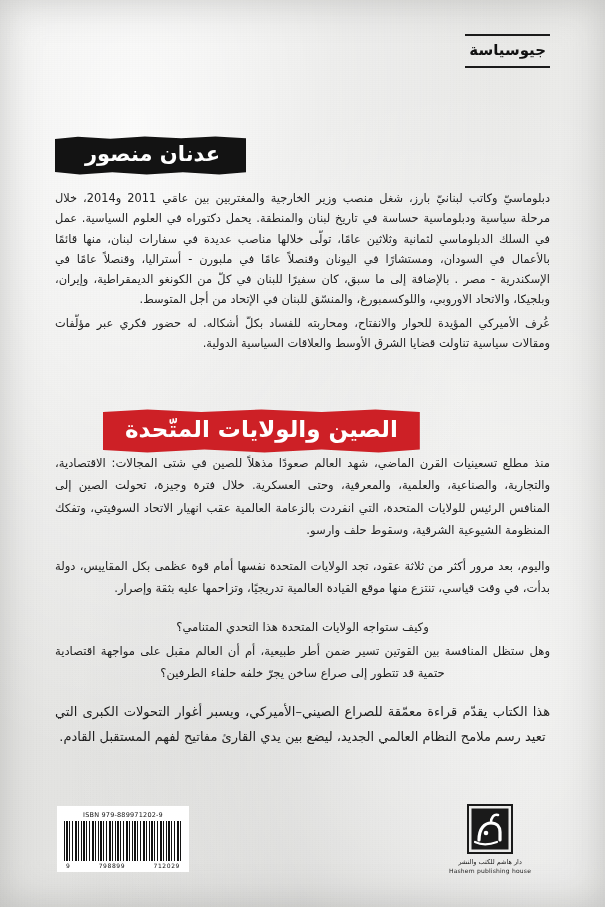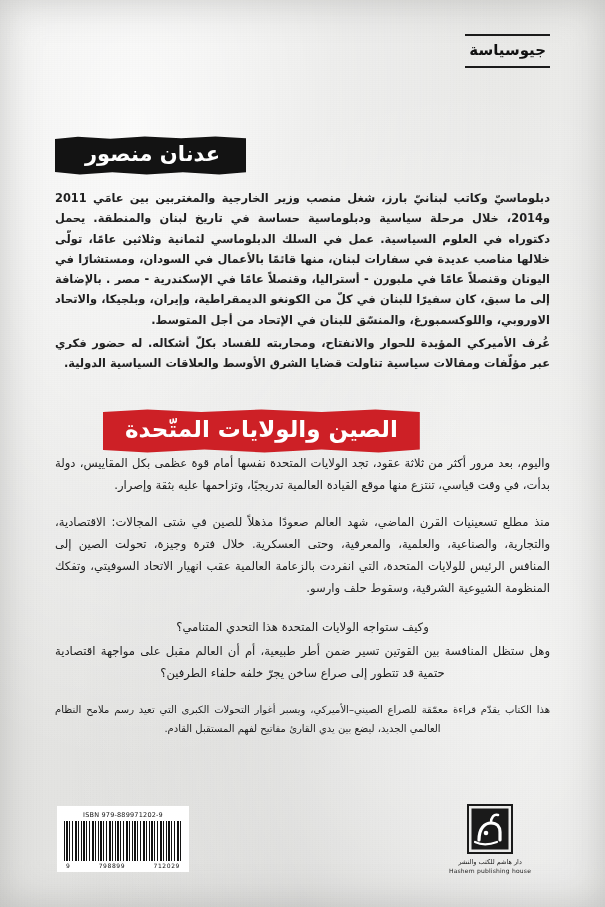--- a/index.html
+++ b/index.html
@@ -99,21 +99,20 @@
     right: 55px;
     left: 55px;
   }
   .bio p {
     margin: 0 0 3px 0;
     font-size: 11.4px;
     line-height: 1.78;
     text-align: justify;
     text-align-last: right;
     color: #1f1f1f;
-    font-weight: bold;
   }
 
   
   .title-banner-wrap {
     position: absolute;
     top: 409px;
     right: 55px;
     left: 55px;
     display: flex;
     flex-direction: row-reverse;
@@ -157,21 +156,21 @@
     text-align: center;
     text-align-last: center;
     color: #1d1d1d;
   }
   .questions p.q-long {
     text-align: justify;
     text-align-last: center;
   }
   .closing p {
     margin: 0;
-    font-size: 10px;
+    font-size: 13px;
     line-height: 1.92;
     text-align: justify;
     text-align-last: center;
     color: #1d1d1d;
   }
 
   
   .barcode-box {
     position: absolute;
     left: 57px;
@@ -260,22 +259,22 @@
     <div class="bio">
       <p>دبلوماسيّ وكاتب لبنانيّ بارز، شغل منصب وزير الخارجية والمغتربين بين عامَي 2011 و2014، خلال مرحلة سياسية ودبلوماسية حساسة في تاريخ لبنان والمنطقة. يحمل دكتوراه في العلوم السياسية. عمل في السلك الدبلوماسي لثمانية وثلاثين عامًا، تولّى خلالها مناصب عديدة في سفارات لبنان، منها قائمًا بالأعمال في السودان، ومستشارًا في اليونان وقنصلاً عامًا في ملبورن - أستراليا، وقنصلاً عامًا في الإسكندرية - مصر . بالإضافة إلى ما سبق، كان سفيرًا للبنان في كلّ من الكونغو الديمقراطية، وإيران، وبلجيكا، والاتحاد الاوروبي، واللوكسمبورغ، والمنسّق للبنان في الإتحاد من أجل المتوسط.</p>
       <p>عُرف الأميركي المؤيدة للحوار والانفتاح، ومحاربته للفساد بكلّ أشكاله. له حضور فكري عبر مؤلّفات ومقالات سياسية تناولت قضايا الشرق الأوسط والعلاقات السياسية الدولية.</p>
     </div>
 
     <div class="title-banner-wrap">
       <div class="title-banner">الصين والولايات المتّحدة</div>
     </div>
 
     <div class="body-text">
+      <p>منذ مطلع تسعينيات القرن الماضي، شهد العالم صعودًا مذهلاً للصين في شتى المجالات: الاقتصادية، والتجارية، والصناعية، والعلمية، والمعرفية، وحتى العسكرية. خلال فترة وجيزة، تحولت الصين إلى المنافس الرئيس للولايات المتحدة، التي انفردت بالزعامة العالمية عقب انهيار الاتحاد السوفيتي، وتفكك المنظومة الشيوعية الشرقية، وسقوط حلف وارسو.</p>
       <p>واليوم، بعد مرور أكثر من ثلاثة عقود، تجد الولايات المتحدة نفسها أمام قوة عظمى بكل المقاييس، دولة بدأت، في وقت قياسي، تنتزع منها موقع القيادة العالمية تدريجيًا، وتزاحمها عليه بثقة وإصرار.</p>
-      <p>منذ مطلع تسعينيات القرن الماضي، شهد العالم صعودًا مذهلاً للصين في شتى المجالات: الاقتصادية، والتجارية، والصناعية، والعلمية، والمعرفية، وحتى العسكرية. خلال فترة وجيزة، تحولت الصين إلى المنافس الرئيس للولايات المتحدة، التي انفردت بالزعامة العالمية عقب انهيار الاتحاد السوفيتي، وتفكك المنظومة الشيوعية الشرقية، وسقوط حلف وارسو.</p>
 
       <div class="questions">
         <p>وكيف ستواجه الولايات المتحدة هذا التحدي المتنامي؟</p>
         <p class="q-long">وهل ستظل المنافسة بين القوتين تسير ضمن أطر طبيعية، أم أن العالم مقبل على مواجهة اقتصادية حتمية قد تتطور إلى صراع ساخن يجرّ خلفه حلفاء الطرفين؟</p>
       </div>
 
       <div class="closing">
         <p>هذا الكتاب يقدّم قراءة معمّقة للصراع الصيني–الأميركي، ويسبر أغوار التحولات الكبرى التي تعيد رسم ملامح النظام العالمي الجديد، ليضع بين يدي القارئ مفاتيح لفهم المستقبل القادم.</p>
       </div>
     </div>

